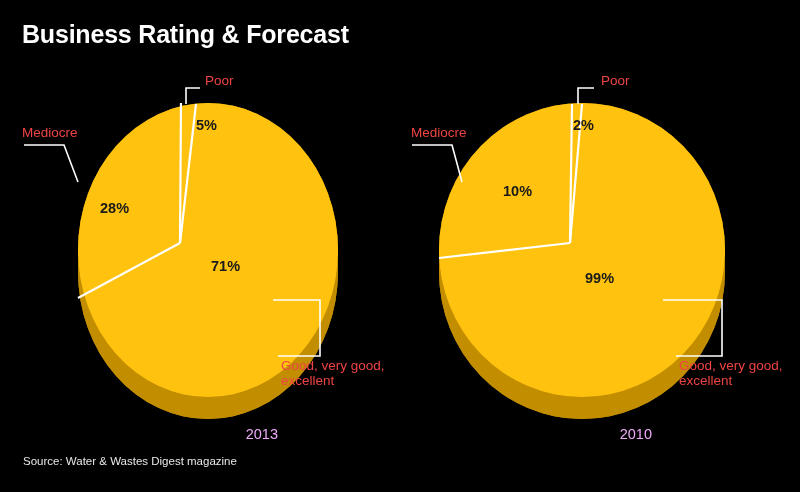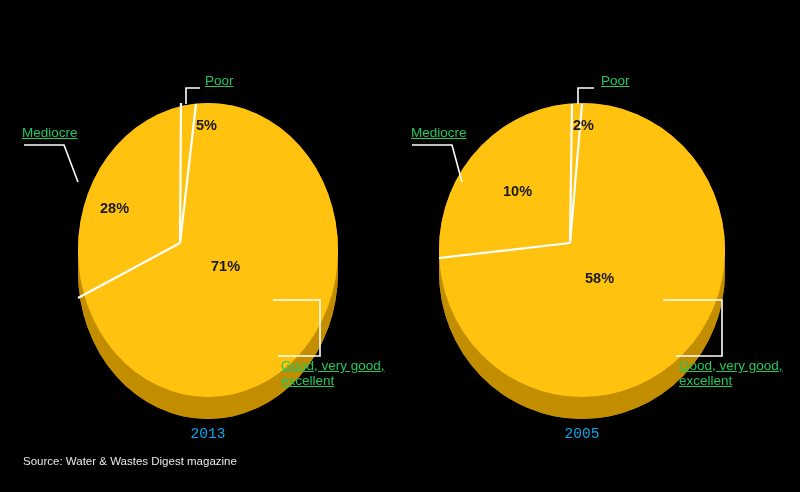--- a/index.html
+++ b/index.html
@@ -51,54 +51,53 @@
     position: absolute;
     left: 0;
     top: 483px;
     width: 800px;
     height: 9px;
     background: #000000;
   }
   .chart-year {
     position: absolute;
     font-size: 14.5px;
-    color: #0ea5e9;
-    text-align: center;
+    color: #f0abfc;
+    text-align: right;
     white-space: nowrap;
-    font-family: Liberation Mono, monospace;
   }
   .slice-label {
     position: absolute;
     font-size: 14.5px;
     font-weight: bold;
     color: #1a1a1a;
     white-space: nowrap;
   }
   .callout-label {
     position: absolute;
     font-size: 13.5px;
-    color: #22c55e;
+    color: #ef4444;
     line-height: 15px;
     white-space: pre-line;
-    text-decoration: underline;
   }
   svg.lines {
     position: absolute;
     left: 0;
     top: 0;
     width: 800px;
     height: 492px;
     pointer-events: none;
   }
 </style>
 </head>
 <body>
 
 <div id="page">
 
+  <div class="title">Business Rating &amp; Forecast</div>
 
   <svg class="lines" viewBox="0 0 800 492">
     <defs>
       <clipPath id="clip13bottom">
         <rect x="50" y="250" width="320" height="200"></rect>
       </clipPath>
       <clipPath id="clip14bottom">
         <rect x="400" y="250" width="360" height="200"></rect>
       </clipPath>
     </defs>
@@ -151,24 +150,24 @@
 
   <div class="callout-label" style="left:205px; top:73px;">Poor</div>
   <div class="callout-label" style="left:22px; top:125px;">Mediocre</div>
   <div class="callout-label" style="left:281px; top:358px;">Good, very good,
 excellent</div>
 
   <div class="chart-year" style="left:138px; top:426px; width:140px;">2013</div>
 
   <div class="slice-label" style="left:573px; top:117px;">2%</div>
   <div class="slice-label" style="left:503px; top:183px;">10%</div>
-  <div class="slice-label" style="left:585px; top:270px;">58%</div>
+  <div class="slice-label" style="left:585px; top:270px;">99%</div>
 
   <div class="callout-label" style="left:601px; top:73px;">Poor</div>
   <div class="callout-label" style="left:411px; top:125px;">Mediocre</div>
   <div class="callout-label" style="left:679px; top:358px;">Good, very good,
 excellent</div>
 
-  <div class="chart-year" style="left:512px; top:426px; width:140px;">2005</div>
+  <div class="chart-year" style="left:512px; top:426px; width:140px;">2010</div>
 
   <div class="source">Source: Water &amp; Wastes Digest magazine</div>
   <div class="bottomrule"></div>
 </div>
 
 </body></html>

